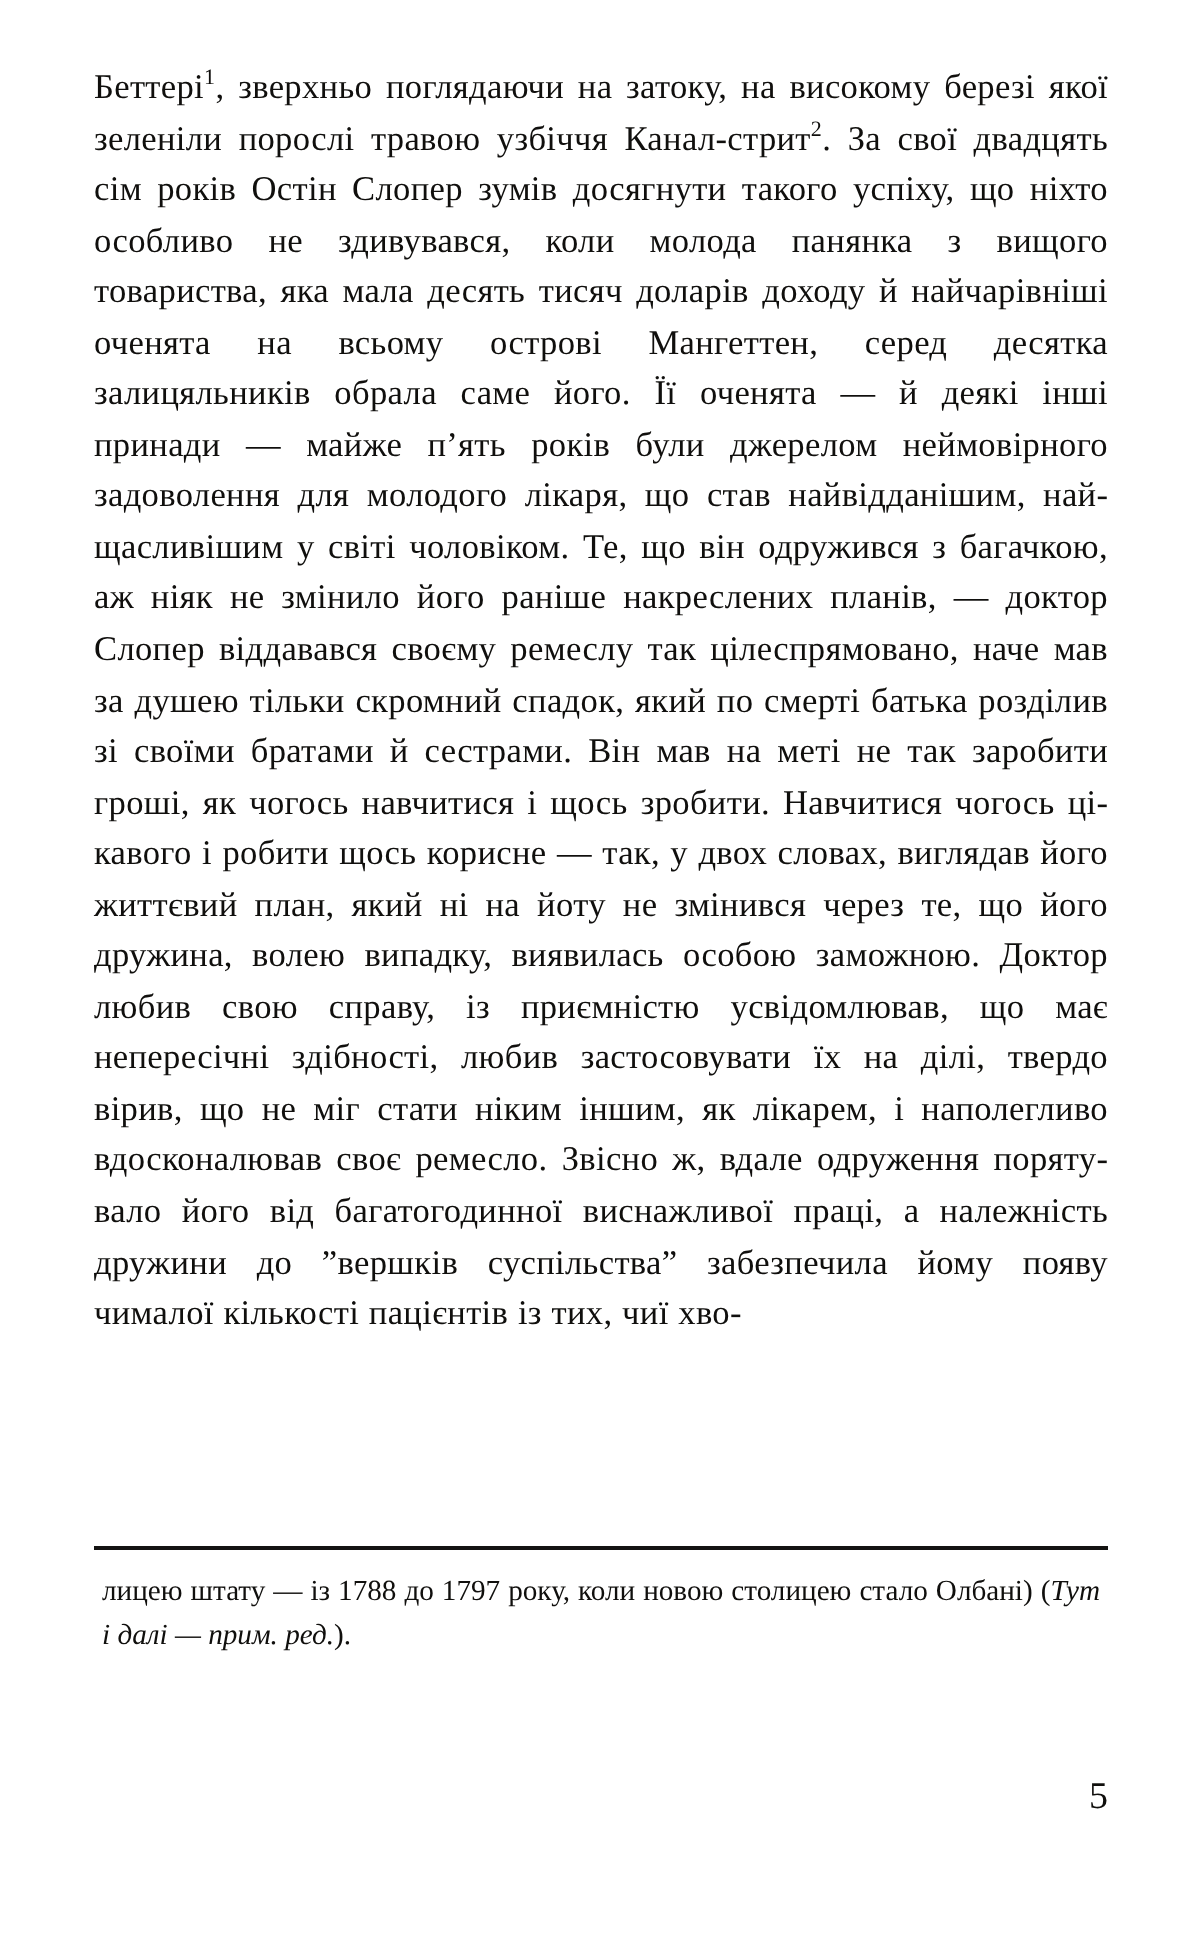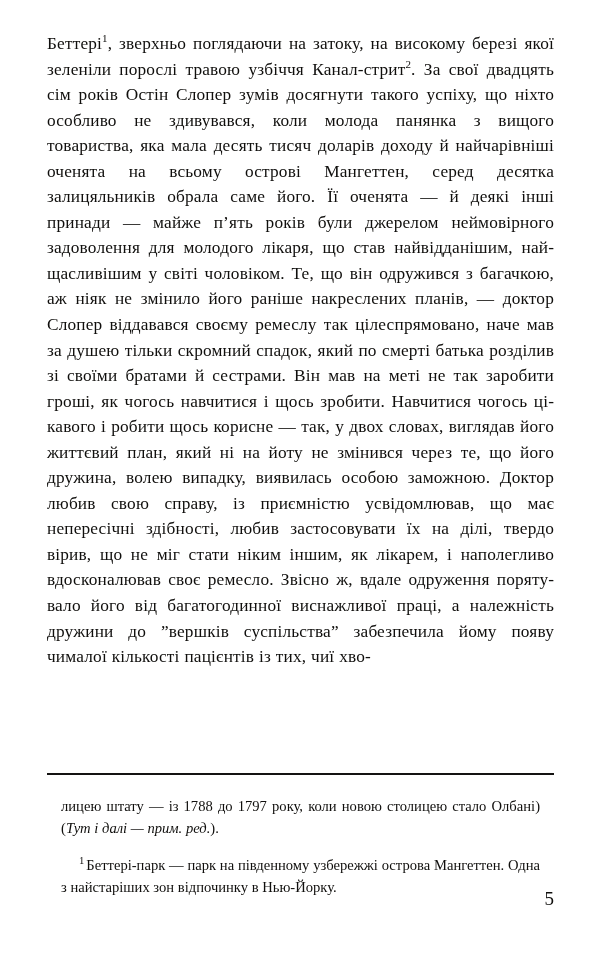--- a/index.html
+++ b/index.html
@@ -52,21 +52,21 @@
   .footnotes {
     position: absolute;
     left: 47px;
     top: 781px;
     width: 507px;
     font-size: 14.6px;
     line-height: 22.4px;
     text-align: justify;
   }
   .footnotes p {
-    margin: 14px;
+    margin: 4px;
   }
   .fn-cont {
     text-indent: 0;
   }
   .fn-item {
     text-indent: 18px;
     margin-top: 0.5px !important;
   }
   .fn-marker {
     font-size: 10.6px;
@@ -99,18 +99,17 @@
 <div class="page">
 
   <div class="body-text">
     <p><span>Беттері</span><sup class="note">1</sup><span>, зверхньо поглядаючи на затоку, на високому березі якої зеленіли порослі травою узбіччя Канал-стрит</span><sup class="note">2</sup><span>. За свої двадцять сім років Остін Слопер зумів досягнути такого успіху, що ніхто особливо не здивував­ся, коли молода панянка з вищого товариства, яка мала десять тисяч доларів доходу й найчарівніші оченята на всьому острові Мангеттен, серед десятка залицяльників обрала саме його. Її оченята — й деякі інші принади — майже п’ять років були джерелом неймовірного задово­лення для молодого лікаря, що став найвідданішим, най­щасливішим у світі чоловіком. Те, що він одружився з багачкою, аж ніяк не змінило його раніше накреслених планів, — доктор Слопер віддавався своєму ремеслу так цілеспрямовано, наче мав за душею тільки скромний спадок, який по смерті батька розділив зі своїми брата­ми й сестрами. Він мав на меті не так заробити гроші, як чогось навчитися і щось зробити. Навчитися чогось ці­кавого і робити щось корисне — так, у двох словах, ви­глядав його життєвий план, який ні на йоту не змінився через те, що його дружина, волею випадку, виявилась особою заможною. Доктор любив свою справу, із при­ємністю усвідомлював, що має непересічні здібності, любив застосовувати їх на ділі, твердо вірив, що не міг стати ніким іншим, як лікарем, і наполегливо вдоскона­лював своє ремесло. Звісно ж, вдале одруження поряту­вало його від багатогодинної виснажливої праці, а на­лежність дружини до ”вершків суспільства” забезпечила йому появу чималої кількості пацієнтів із тих, чиї хво-</span></p>
   </div>
 
   <div class="footnote-rule"></div>
 
   <div class="footnotes">
     <p class="fn-cont"><span>лицею штату — із 1788 до 1797 року, коли новою столицею стало Олбані) (</span><i>Тут і далі — прим. ред.</i><span>).</span></p>
-    <p class="fn-item"><span class="fn-marker">1</span><span>Беттері-парк — парк на південному узбережжі острова Мангеттен. Одна з найстаріших зон відпочинку в Нью-Йорку.</span></p>
   </div>
 
   <div class="page-number">5</div>
 
 </div>
 
 </body></html>

